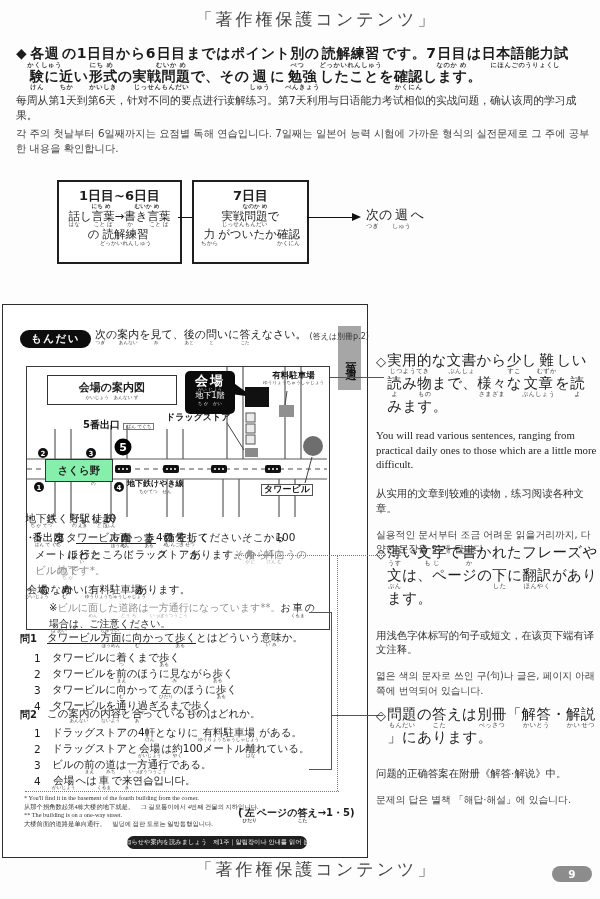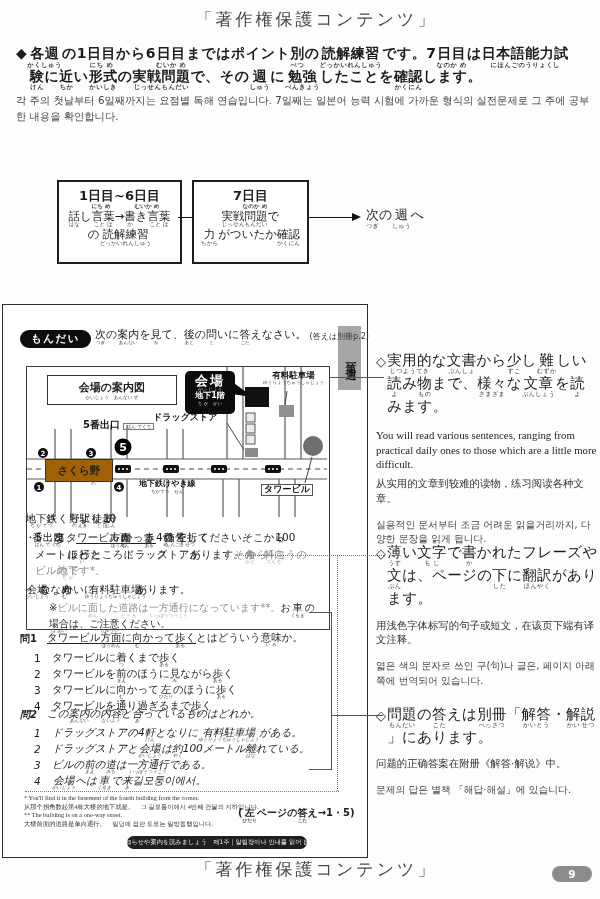--- a/index.html
+++ b/index.html
@@ -45,39 +45,39 @@
   .mondai-note{font-size:8px;margin-top:2px;margin-left:3px;color:#333;}
   .innerbox{position:absolute;left:26px;top:366px;width:302px;height:262px;border:1px solid #3a3a3a;background:#fff;}
   
   .mapsvg{position:absolute;left:0;top:0;}
   .maplabel{position:absolute;font-weight:bold;color:#161616;text-align:center;line-height:1.1;}
   .mapkana{font-weight:normal;font-size:4.6px;color:#444;display:block;}
   .titlebox{position:absolute;left:20px;top:8px;width:128px;height:28px;border:1.3px solid #333;
             display:flex;flex-direction:column;align-items:center;justify-content:center;}
   .venue-callout{position:absolute;left:158px;top:4px;width:50px;height:40px;background:#0b0b0b;border-radius:5px;
                  color:#fff;text-align:center;padding-top:3px;}
-  .stationbox{position:absolute;left:18px;top:92px;width:66px;height:21px;border:1.3px solid #333;background:#a16207;
+  .stationbox{position:absolute;left:18px;top:92px;width:66px;height:21px;border:1.3px solid #333;background:#86efac;
               display:flex;align-items:center;justify-content:center;font-size:10.5px;font-weight:bold;}
   
   .info{position:absolute;left:8px;top:146px;width:288px;font-size:10.5px;}
   .info .bullet{padding-left:10px;text-indent:-10px;margin-bottom:3px;}
   .info .note{padding-left:14px;font-size:10px;margin-top:1px;}
   
   .qblock{position:absolute;left:20px;width:322px;font-size:10.5px;}
   .qhead{display:flex;align-items:flex-start;margin-bottom:3px;}
   .qlabel{font-weight:bold;font-size:10px;margin-right:10px;white-space:nowrap;}
   .opt{display:flex;align-items:flex-start;margin-left:14px;}
   .optnum{width:18px;flex:0 0 18px;}
   
   .ann{position:absolute;left:376px;width:224px;}
   .annhead{display:flex;align-items:flex-start;font-size:14.5px;letter-spacing:.3px;}
   .annhead .rt{font-size:6.2px;}
   .diamond{font-size:13px;margin-right:1px;margin-top:2px;flex:0 0 auto;}
   .ann-en{margin-top:6px;font-family:"Liberation Serif",serif;font-size:10.8px;line-height:1.38;color:#1f1f1f;}
-  .ann-cn{margin-top:4px;font-size:10.4px;line-height:1.4;color:#333;}
+  .ann-cn{margin-top:14px;font-size:10.4px;line-height:1.4;color:#333;}
   .ann-kr{margin-top:12px;font-size:9.8px;line-height:1.5;color:#444;}
   
   .solidline{position:absolute;border-top:1px solid #555;}
   .dotline{position:absolute;border-top:1px dotted #777;}
   .dotvline{position:absolute;border-left:1px dotted #777;}
   
   .footnotes{position:absolute;left:24px;top:794px;width:316px;font-size:6.3px;line-height:1.35;color:#333;
              font-family:"Liberation Serif",serif;}
   .page-answer{position:absolute;left:238px;top:808px;font-size:10px;font-weight:bold;}
   .footer-strip{position:absolute;left:127px;top:836px;width:180px;height:13px;background:#1f1f1f;border-radius:7px;
@@ -182,20 +182,21 @@
         </span><span class="rseg">
           <span class="rb">ことを</span>
           <span class="rt">&nbsp;</span>
         </span><span class="rseg">
           <span class="rb">確認</span>
           <span class="rt">かくにん</span>
         </span><span class="rseg">
           <span class="rb">します。</span>
           <span class="rt">&nbsp;</span>
         </span></div>
+    <div class="intro-cn">每周从第1天到第6天，针对不同的要点进行读解练习。第7天利用与日语能力考试相似的实战问题，确认该周的学习成果。</div>
     <div class="intro-kr">각 주의 첫날부터 6일째까지는 요점별 독해 연습입니다. 7일째는 일본어 능력 시험에 가까운 형식의 실전문제로 그 주에 공부한 내용을 확인합니다.</div>
   </div>
 
   <div class="fbox" style="left:57px;top:180px;width:121px;height:73px;">
     <div class="fl1"><span class="rseg">
           <span class="rb">1</span>
           <span class="rt">&nbsp;</span>
         </span><span class="rseg">
           <span class="rb">日目</span>
           <span class="rt">にち め</span>
@@ -401,35 +402,35 @@
       </g>
     </svg>
 
     <div class="titlebox">
       <span style="font-size:11px;font-weight:bold;">会場の案内図</span>
       <span class="mapkana">かいじょう　あんない ず</span>
     </div>
     <div class="venue-callout">
       <div style="font-size:13px;font-weight:bold;letter-spacing:2px;line-height:1;">会場</div>
       <div style="font-size:4.5px;color:#ddd;">かい じょう</div>
-      <div style="font-size:8px;font-weight:bold;line-height:1.1;">地下1階</div>
+      <div style="font-size:8px;font-weight:normal;line-height:1.1;">地下1階</div>
       <div style="font-size:4.5px;color:#ddd;">ち か　かい</div>
     </div>
     <div class="maplabel" style="left:236px;top:4px;font-size:8.5px;">
       <span>有料駐車場</span>
       <span class="mapkana">ゆうりょうちゅうしゃじょう</span>
     </div>
-    <div class="maplabel" style="left:126px;top:46px;font-size:9px;">ドラッグストア</div>
+    <div class="maplabel" style="left:139px;top:46px;font-size:9px;">ドラッグストア</div>
     <div class="maplabel" style="left:56px;top:52px;font-size:10px;">
       <span>5番出口</span>
       <span class="mapkana" style="border:0.5px solid #777;display:inline-block;padding:0 2px;">ばん でぐち</span>
     </div>
     <div class="stationbox">さくら野</div>
     <div class="maplabel" style="left:64px;top:114px;font-size:4.6px;font-weight:normal;color:#444;">の</div>
-    <div class="maplabel" style="left:112px;top:113px;font-size:8px;">
+    <div class="maplabel" style="left:100px;top:113px;font-size:8px;">
       <span>地下鉄けやき線</span>
       <span class="mapkana">ちかてつ　せん</span>
     </div>
     <div class="maplabel" style="left:234px;top:117px;font-size:9px;background:#fff;border:1px solid #555;padding:0 2px;">タワービル</div>
 
     <div class="info small">
       <div class="bullet"><span class="rseg">
             <span class="rb">・</span>
             <span class="rt">&nbsp;</span>
           </span><span class="rseg">
@@ -773,21 +774,21 @@
           </span><span class="rseg">
             <span class="rb">歩</span>
             <span class="rt">ある</span>
           </span><span class="rseg">
             <span class="rb">く</span>
             <span class="rt">&nbsp;</span>
           </span></span>
       </div>
   </div>
 
-  <div class="qblock small" style="top:708px;font-style:italic;">
+  <div class="qblock small" style="top:708px;">
     <div class="qhead">
       <span class="qlabel">問2</span>
       <span><span class="rseg">
             <span class="rb">この</span>
             <span class="rt">&nbsp;</span>
           </span><span class="rseg">
             <span class="rb">案内</span>
             <span class="rt">あんない</span>
           </span><span class="rseg">
             <span class="rb">の</span>
@@ -892,21 +893,21 @@
           </span><span class="rseg">
             <span class="rb">車</span>
             <span class="rt">くるま</span>
           </span><span class="rseg">
             <span class="rb">で</span>
             <span class="rt">&nbsp;</span>
           </span><span class="rseg">
             <span class="rb">来</span>
             <span class="rt">き</span>
           </span><span class="rseg">
-            <span class="rb">길모퉁이에서。</span>
+            <span class="rb">연습입니다。</span>
             <span class="rt">&nbsp;</span>
           </span></span>
       </div>
   </div>
 
   <div class="solidline" style="left:330px;top:377px;width:54px;"></div>
   <div class="dotline" style="left:236px;top:555px;width:148px;"></div>
   <div class="dotvline" style="left:337px;top:555px;height:236px;"></div>
   <div class="dotline" style="left:25px;top:791px;width:314px;"></div>
   <div class="vline" style="left:331px;top:612px;height:158px;border-left-color:#555;"></div>

